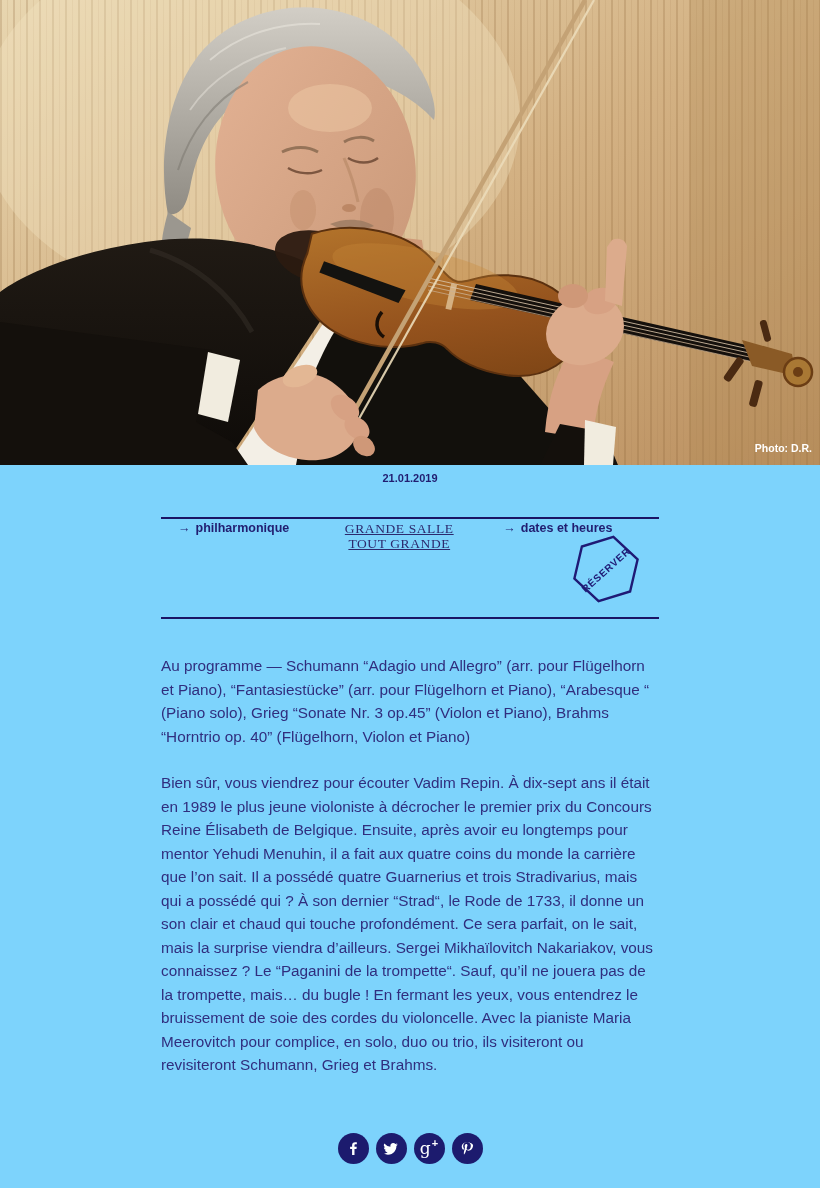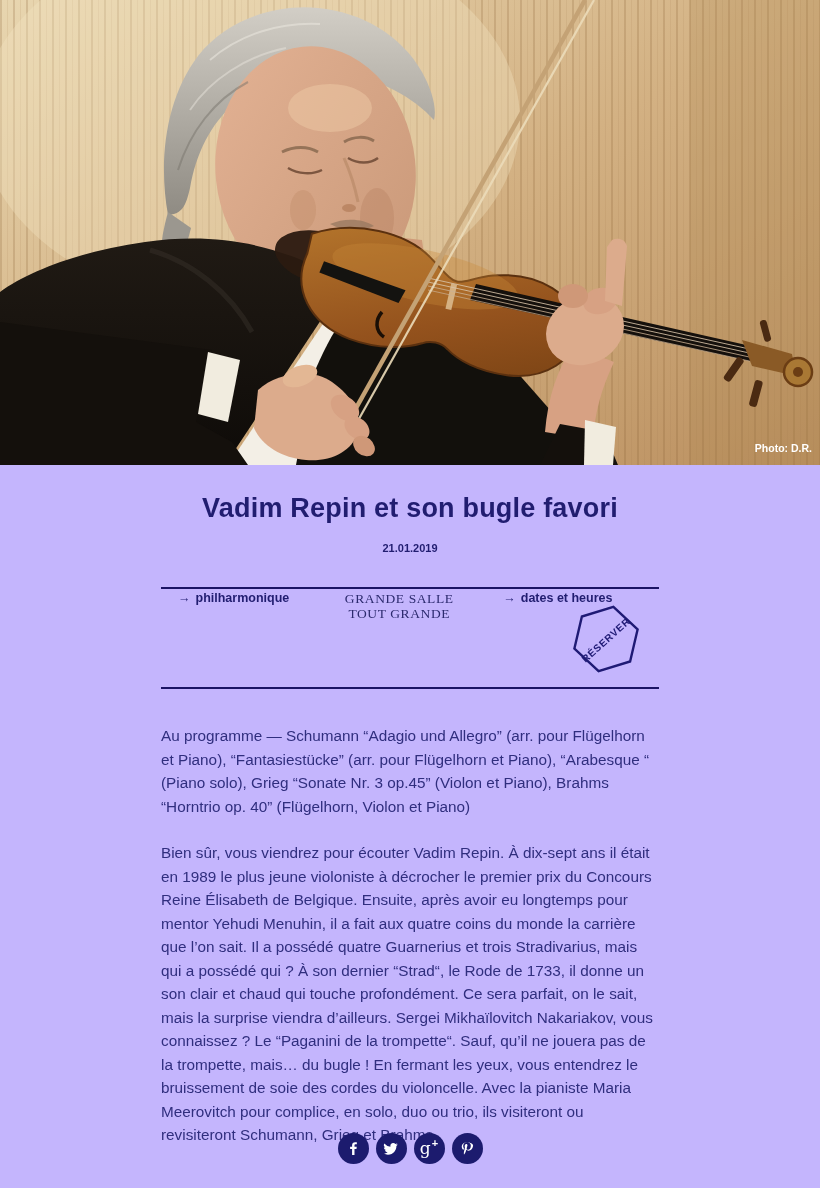--- a/index.html
+++ b/index.html
@@ -1,36 +1,36 @@
 <!DOCTYPE html>
 <html><head>
 <meta charset="utf-8">
 <style>
   html,body{margin:0;padding:0;background:#ffffff;}
-  .page{position:relative;width:820px;height:1188px;background:#c4b5fd;overflow:hidden;
+  .page{position:relative;width:820px;height:1188px;background:#7dd3fc;overflow:hidden;
         font-family:"Liberation Sans","DejaVu Sans",sans-serif;}
   
   .hero{position:relative;width:820px;height:465px;line-height:0;}
   .hero svg{display:block;}
   
   .content{position:relative;width:498px;margin:0 auto;}
   .title{margin-top:27px;text-align:center;font-size:27px;font-weight:bold;
          color:#211d70;letter-spacing:.2px;line-height:32px;}
   .date{margin-top:7px;text-align:center;font-size:11px;font-weight:bold;color:#211d70;}
   
   .meta{position:relative;margin-top:33px;height:98px;
         border-top:2px solid #1b1464;border-bottom:2px solid #1b1464;}
   .meta-row{display:flex;align-items:flex-start;padding-top:2px;}
   .tag-link{font-size:12.5px;font-weight:bold;color:#211d70;text-decoration:none;
             white-space:nowrap;cursor:pointer;}
   .tag-link .arr{margin-right:5px;}
   .link-phil{margin-left:17px;}
   .venue{margin-left:48px;width:124px;text-align:center;
          font-family:"Liberation Serif","DejaVu Serif",serif;
-         font-size:13.5px;line-height:15px;letter-spacing:.6px;color:#2c2a6e;}
+         font-size:13.5px;line-height:15px;letter-spacing:.6px;color:#2c2a6e;text-decoration:underline;}
   .link-dates{margin-left:42px;}
   .badge{position:absolute;top:15px;right:17px;width:72px;height:72px;cursor:pointer;}
   
   .article{margin-top:35px;font-size:15.3px;line-height:23.5px;color:#302e7e;}
   .article p{margin:0 0 23px 0;}
   .article .lead{font-weight:normal;}
   
   .social{position:absolute;left:0;right:0;top:1133px;display:flex;
           justify-content:center;gap:7px;}
   .soc-btn{width:31px;height:31px;border-radius:50%;background:#1c1b6e;
@@ -164,21 +164,20 @@
       <ellipse cx="357" cy="428" rx="14" ry="10" transform="rotate(40 357 428)" fill="#d7a183"></ellipse>
       <ellipse cx="364" cy="446" rx="12" ry="9" transform="rotate(40 364 446)" fill="#cf9878"></ellipse>
       <ellipse cx="300" cy="376" rx="18" ry="10" transform="rotate(-20 300 376)" fill="#e3b794"></ellipse>
 
       <text x="812" y="452" text-anchor="end" font-size="10.5" font-weight="bold" fill="#ffffff">Photo: D.R.</text>
     </svg>
   </div>
 
   <div class="content">
 
-    <h1 class="title">Vadim Repin et son bugle favori</h1>
     <div class="date">21.01.2019</div>
 
     <div class="meta">
       <div class="meta-row">
         <a class="tag-link link-phil">
           <span class="arr">→</span><span>philharmonique</span>
         </a>
         <div class="venue">
           <div>GRANDE SALLE</div>
           <div>TOUT GRANDE</div>

